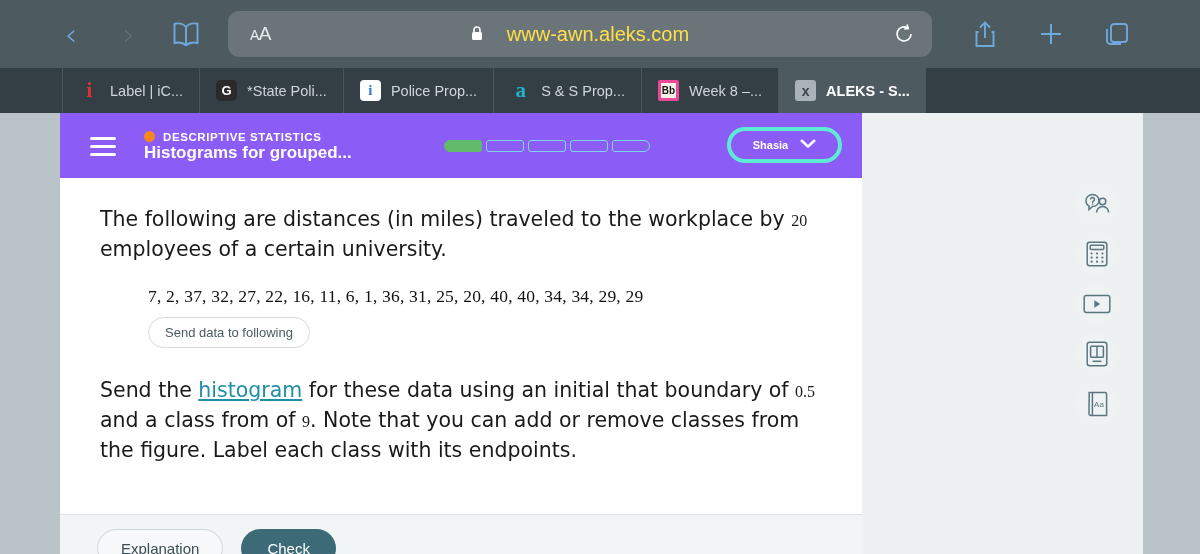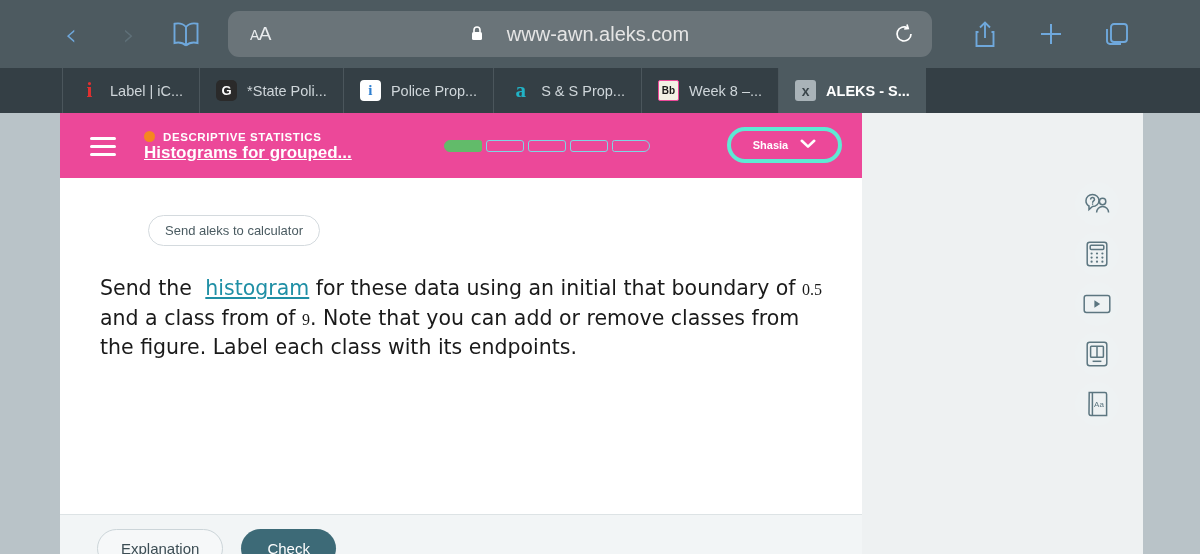--- a/index.html
+++ b/index.html
@@ -30,21 +30,21 @@
     display: flex; align-items: center; position: relative;
     margin: 0 20px 0 14px; max-width: 704px;
   }
   .aa-label {
     position: absolute; left: 22px; color: #e9ecee;
     font-size: 19px; letter-spacing: -0.5px;
   }
   .aa-label .small { font-size: 14px; }
   .url-center {
     flex: 1; display: flex; align-items: center; justify-content: center; gap: 24px;
-    color: #e5e5e5; font-size: 20px;
+    color: #fde047; font-size: 20px;
   }
   .lock-glyph { display: inline-block; }
   .reload-icon { position: absolute; right: 18px; display: flex; align-items: center; }
   .tool-icon { width: 66px; display: flex; justify-content: center; align-items: center; }
 
   
   .tabstrip {
     position: absolute; top: 68px; left: 0; width: 1200px; height: 45px;
     background: #343f45; display: flex; align-items: stretch;
   }
@@ -59,44 +59,44 @@
   .favicon {
     width: 21px; height: 21px; flex: none; border-radius: 3px;
     display: flex; align-items: center; justify-content: center;
     font-size: 12px; font-weight: bold; line-height: 1;
   }
   .fav-icampus { color: #e03030; font-family: "Liberation Serif", serif; font-size: 21px; font-weight: bold; }
   .fav-g { background: #2a2a2a; color: #ffffff; border-radius: 5px; font-size: 13px; }
   .fav-f { background: #ffffff; color: #2f7fd0; border-radius: 4px; font-size: 15px; font-family: "Liberation Serif", serif; }
   .fav-a { color: #21b3c6; font-size: 21px; font-weight: bold; font-family: "Liberation Serif", serif; }
   .fav-pf { background: #cf1a24; color: #ffffff; border-radius: 3px; font-size: 12px; }
-  .fav-bb { background: #f2f0e4; color: #1a1a1a; border-radius: 2px; font-size: 10px; border: 1px solid #ec4899; }
+  .fav-bb { background: #f2f0e4; color: #1a1a1a; border-radius: 2px; font-size: 10px; border: 3px solid #ec4899; }
   .fav-x { background: #a9b3b8; color: #3b464b; border-radius: 3px; font-size: 14px; }
 
   
   .page-area {
     position: absolute; top: 113px; left: 60px; width: 1083px; height: 441px;
     background: #eef1f2; overflow: hidden;
   }
 
   .aleks-header {
     position: absolute; top: 0; left: 0; width: 802px; height: 67px;
-    background: #ec4899; display: flex; align-items: center;
+    background: #8b5cf6; display: flex; align-items: center;
   }
   .hamburger { width: 26px; margin-left: 30px; flex: none; cursor: pointer; }
   .hamburger span {
     display: block; height: 3px; background: #ffffff; border-radius: 2px; margin: 5px 0;
   }
   .header-titles { margin-left: 28px; }
   .topic-line { display: flex; align-items: center; gap: 8px; }
   .topic-dot { width: 11px; height: 11px; border-radius: 50%; background: #f5871f; flex: none; }
   .topic-name {
     color: #ffffff; font-size: 11.5px; font-weight: bold; letter-spacing: 0.6px;
   }
-  .lesson-name { color: #ffffff; font-size: 17px; font-weight: bold; margin-top: 0; text-decoration: underline; }
+  .lesson-name { color: #ffffff; font-size: 17px; font-weight: bold; margin-top: 0; }
 
   .progress { position: absolute; left: 384px; top: 27px; display: flex; gap: 4px; }
   .pseg {
     width: 38px; height: 12px; border: 1.5px solid #7fd6e4; border-radius: 3px; background: transparent;
   }
   .pseg.filled { background: #62bb6a; border-color: #62bb6a; }
   .pseg:first-child { border-top-left-radius: 7px; border-bottom-left-radius: 7px; }
   .pseg:last-child { border-top-right-radius: 7px; border-bottom-right-radius: 7px; }
 
   .user-pill {
@@ -127,21 +127,21 @@
   .data-list {
     font-family: "Liberation Serif", serif; font-size: 17.5px;
     color: #111111; margin: 22px 0 0 48px; letter-spacing: 0.2px;
   }
   .send-data-btn {
     display: inline-block; margin: 10px 0 0 48px;
     padding: 7px 16px; font-size: 13px; color: #4a5b61;
     background: #ffffff; border: 1px solid #d4dade; border-radius: 16px; cursor: pointer;
   }
   .qtext2 { margin-top: 28px; }
-  .hist-link { color: #1f8fa5; text-decoration: underline; cursor: pointer; margin-left: 7px; }
+  .hist-link { color: #1f8fa5; text-decoration: underline; cursor: pointer; }
 
   .action-bar {
     position: absolute; left: 0; bottom: 0; width: 802px; height: 68px;
     background: #f2f5f6; border-top: 1px solid #dde3e5;
     display: flex; align-items: center; padding-left: 37px; gap: 18px;
   }
   .btn-explanation {
     padding: 10px 23px; font-size: 15px; color: #3c4d54;
     background: #f6f8f9; border: 1px solid #ccd5d9; border-radius: 22px; cursor: pointer;
   }
@@ -284,23 +284,27 @@
 
     <div class="collapse-tab">
       <svg width="22" height="13" viewBox="0 0 22 13" fill="none" stroke="#0b9ab4" stroke-width="3" stroke-linecap="round" stroke-linejoin="round">
         <path d="M2.5 2.5 L11 10 L19.5 2.5"></path>
       </svg>
     </div>
 
     <div class="content-card">
       <div class="qbody">
 
-
-
-        <div class="send-data-btn">Send aleks to calculator</div>
+        <div class="qtext">
+          <span>The following are distances (in miles) traveled to the workplace by </span><span class="math">20</span><span> employees of a certain university.</span>
+        </div>
+
+        <div class="data-list">7, 2, 37, 32, 27, 22, 16, 11, 6, 1, 36, 31, 25, 20, 40, 40, 34, 34, 29, 29</div>
+
+        <div class="send-data-btn">Send data to following</div>
 
         <div class="qtext qtext2">
           <span>Send the </span><span class="hist-link">histogram</span><span> for these data using an initial that boundary of </span><span class="math">0.5</span><span> and a class from of </span><span class="math">9</span><span>. Note that you can add or remove classes from the figure. Label each class with its endpoints.</span>
         </div>
 
       </div>
 
       <div class="action-bar">
         <div class="btn-explanation">Explanation</div>
         <div class="btn-check">Check</div>

